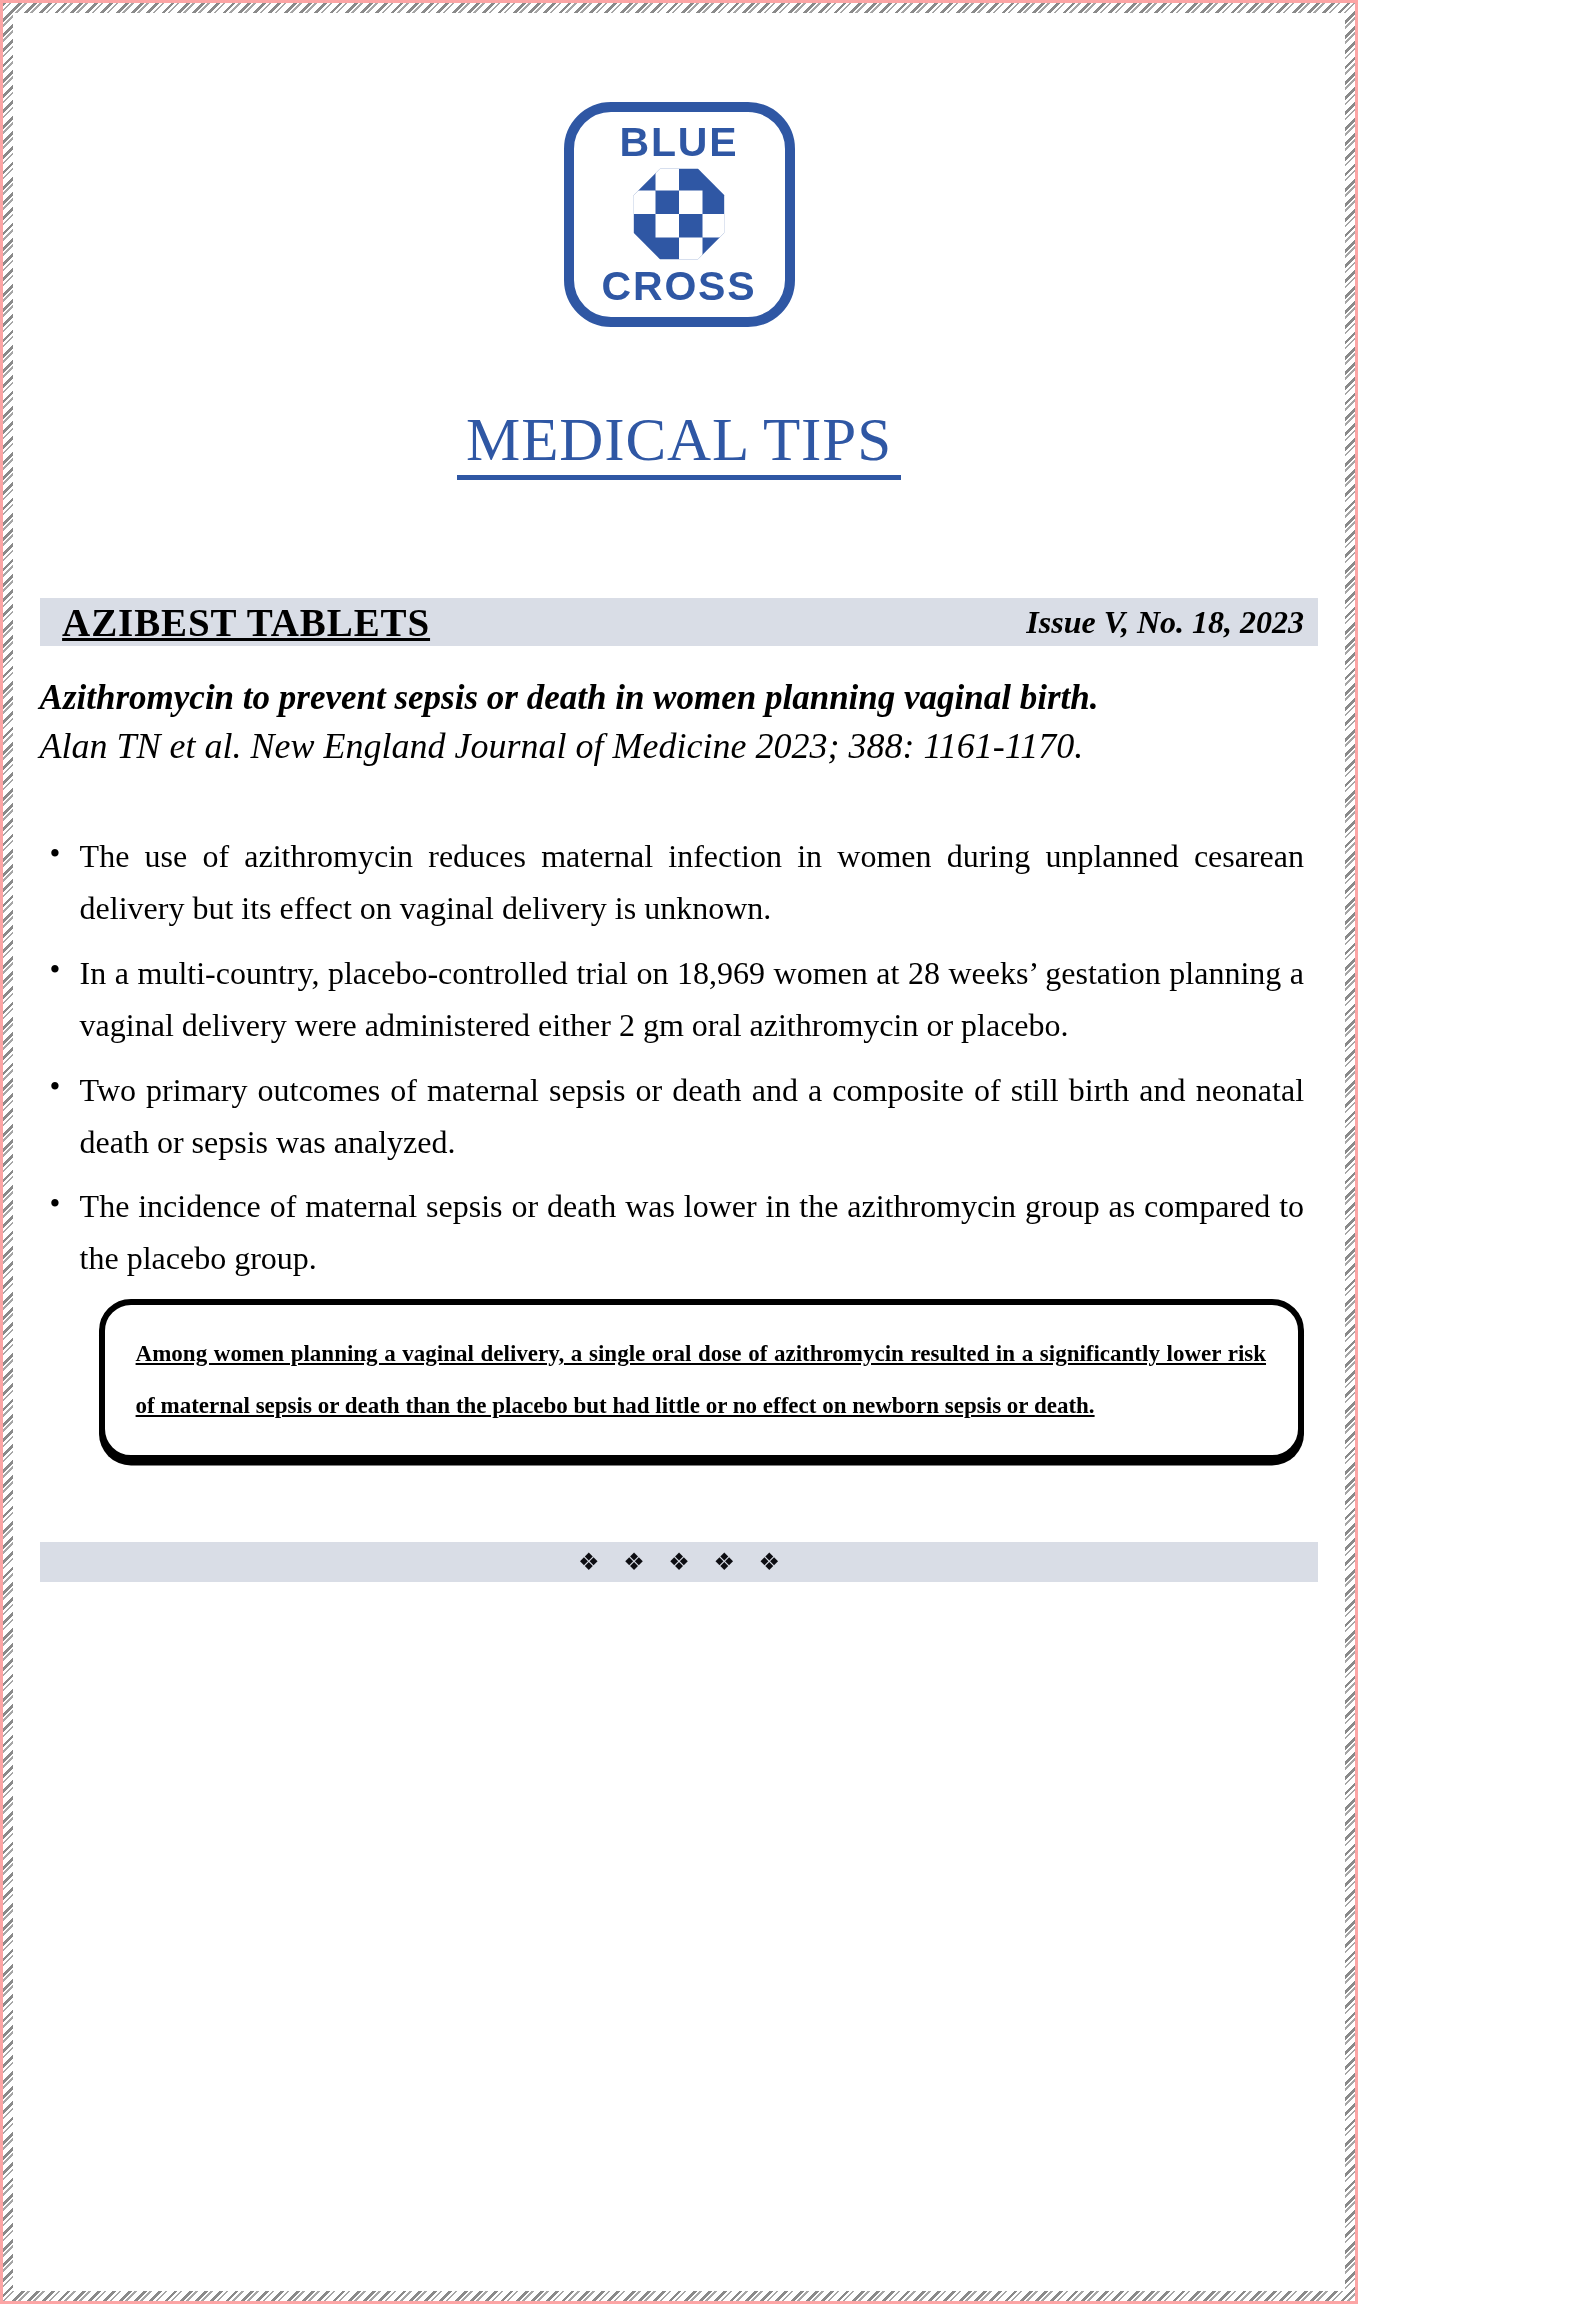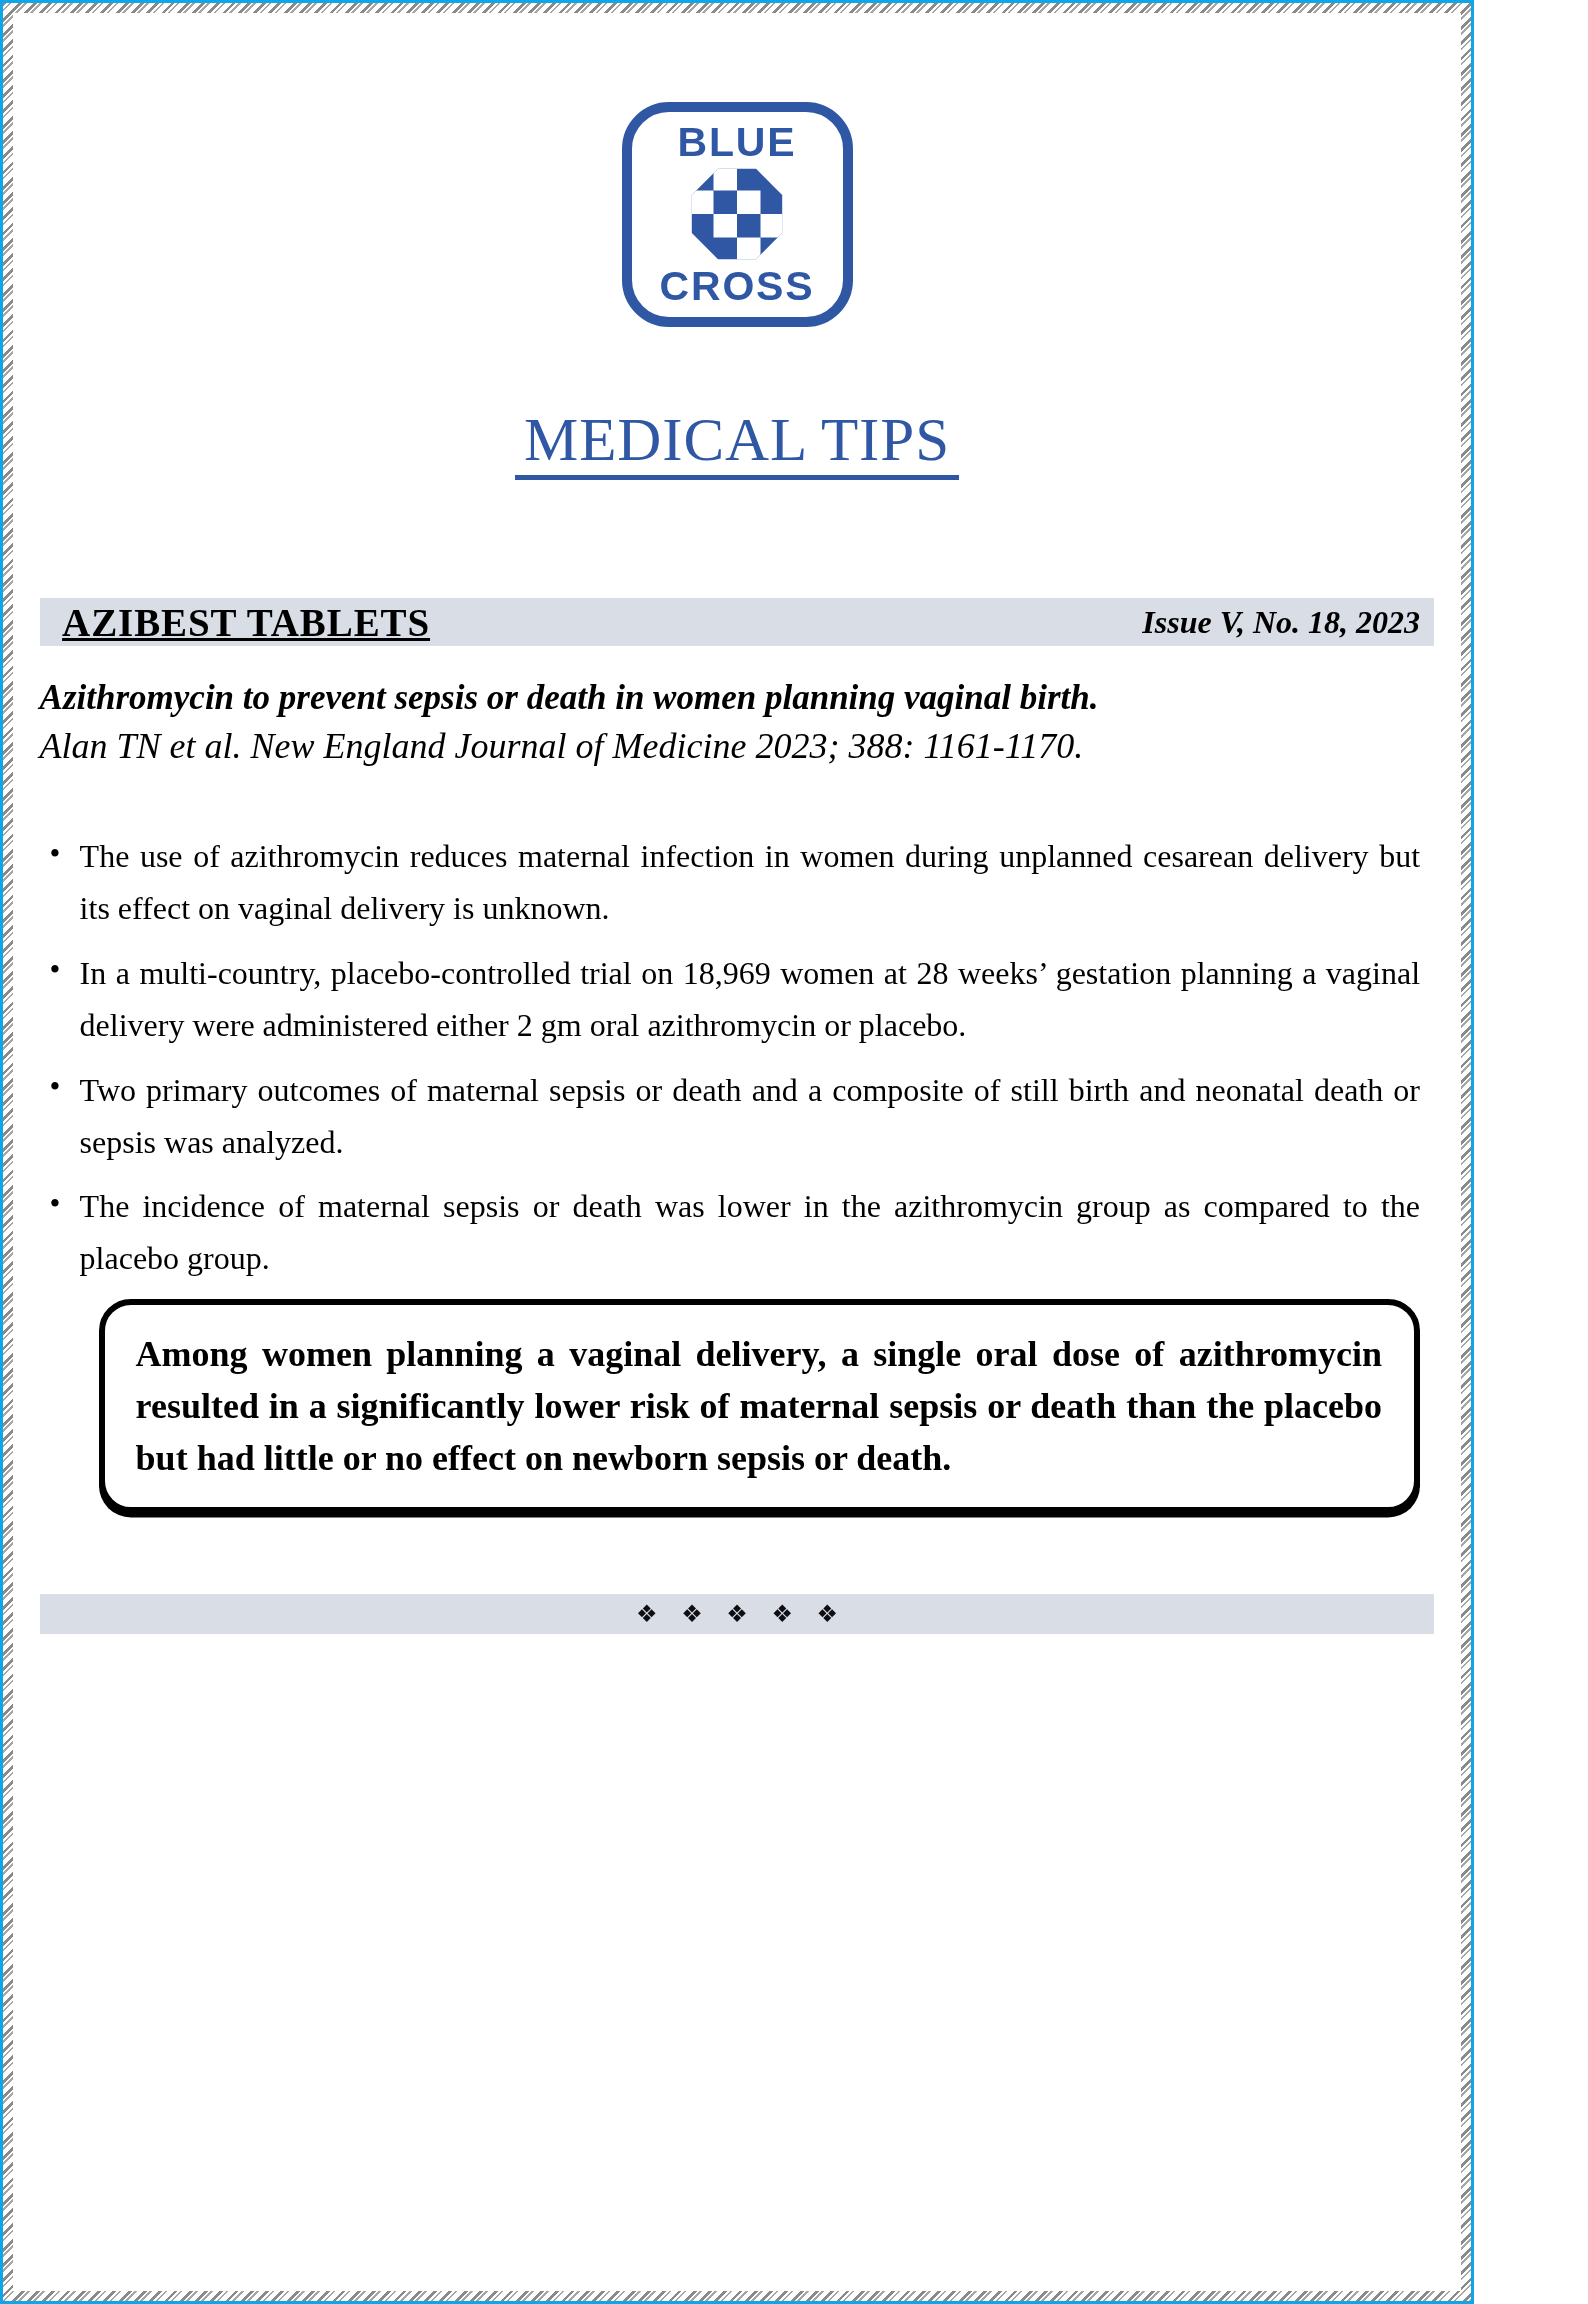--- a/index.html
+++ b/index.html
@@ -2,21 +2,21 @@
 <html style="--blue: #2f57a4; --band: #d9dde6; --ink: #000000;font-size:14.4px"><head>
 <meta charset="utf-8">
 <style>
   :root{
     --blue:#2f57a4;
     --band:#d9dde6;
     --ink:#000000;
   }
   html,body{margin:0;padding:0;background:#ffffff;}
   .sheet{
-    position:relative;width:1474px;height:2304px;background:#0ea5e9;overflow:hidden;
+    position:relative;width:1358px;height:2304px;background:#fca5a5;overflow:hidden;
     font-family:"Liberation Serif", serif;color:var(--ink);
   }
   
   .hatch{
     position:absolute;inset:2.7px;
     background:repeating-linear-gradient(135deg,
       #8a8a8a 0px,#8a8a8a 2.7px,
       #ffffff 2.7px,#ffffff 4.5px,
       #a6a6a6 4.5px,#a6a6a6 6.3px,
       #ffffff 6.3px,#ffffff 10.8px);
@@ -60,21 +60,21 @@
   .bullets{list-style:none;margin:63px 0 0;padding:0;}
   .bullets li{position:relative;padding:0 14.4px 0 40px;margin:0 0 12.6px 0;font-size:32px;line-height:52px;}
   .bullets .marker{position:absolute;left:10px;top:-2.7px;font-size:31px;}
   .bullets .btext{display:block;text-align:justify;}
 
   .summary-box{
     margin:14.4px 14.4px 0 59px;border:6.3px solid #000;border-radius:32px;
     box-shadow:0 4.5px 0 0 #000;
     padding:23.4px 32px 23.4px 31px;background:#fff;
   }
-  .summary-text{margin:0;font-size:36px;font-weight:bold;line-height:52px;text-align:justify;}
+  .summary-text{margin:0;font-size:23px;font-weight:bold;line-height:52px;text-align:justify;text-decoration:underline;}
 
   
   .footer-band{
     margin-top:81px;height:40px;background:var(--band);
     display:flex;align-items:center;justify-content:center;
   }
   .ornament{font-family:"DejaVu Sans", sans-serif;font-size:24px;letter-spacing:8px;color:#0d0d12;}
 </style>
 </head>
 <body>

